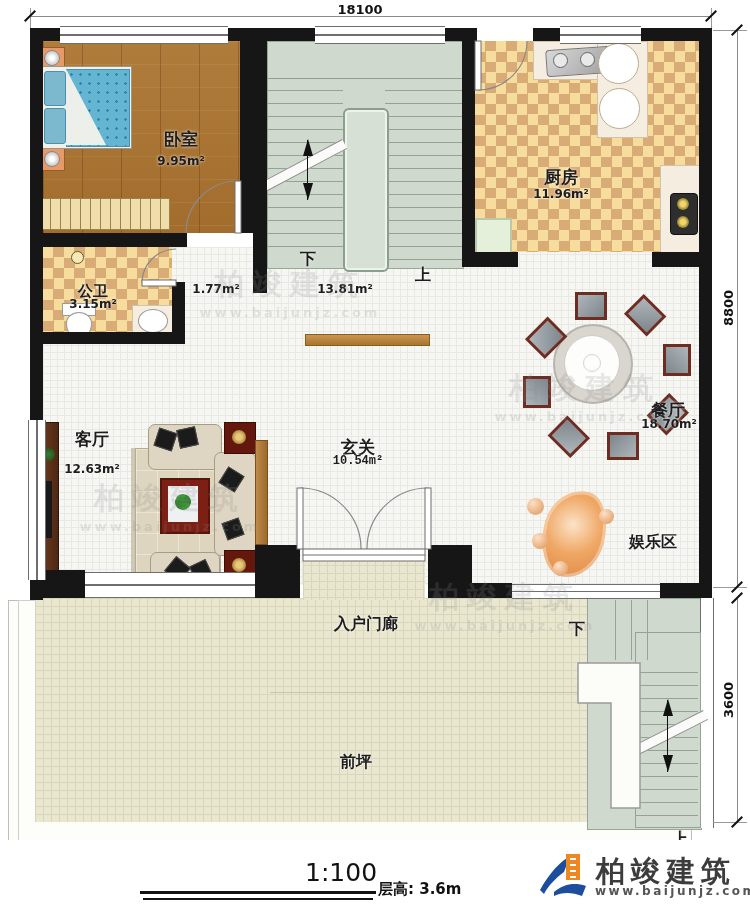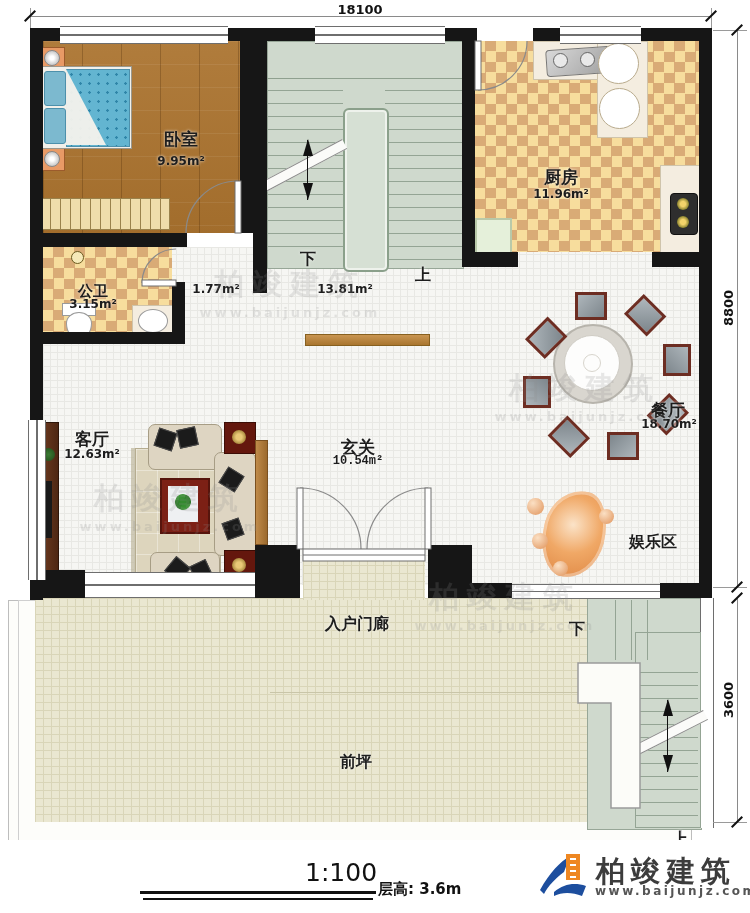--- a/index.html
+++ b/index.html
@@ -249,25 +249,25 @@
 
   <div class="abs lbl room" style="left:181px;top:139px;">卧室</div>
   <div class="abs lbl area" style="left:181px;top:161px;">9.95m²</div>
   <div class="abs lbl small-room" style="left:93px;top:291px;">公卫</div>
   <div class="abs lbl area" style="left:93px;top:304px;">3.15m²</div>
   <div class="abs lbl room" style="left:561px;top:177px;">厨房</div>
   <div class="abs lbl area" style="left:561px;top:194px;">11.96m²</div>
   <div class="abs lbl room" style="left:668px;top:410px;">餐厅</div>
   <div class="abs lbl area" style="left:669px;top:424px;">18.70m²</div>
   <div class="abs lbl room" style="left:92px;top:439px;">客厅</div>
-  <div class="abs lbl area" style="left:92px;top:454px;">12.63m²</div>
+  <div class="abs lbl area" style="left:92px;top:469px;">12.63m²</div>
   <div class="abs lbl room" style="left:358px;top:447px;">玄关</div>
   <div class="abs lbl area" style="left:358px;top:461px;font-family:Liberation Mono, monospace;">10.54m²</div>
   <div class="abs lbl room" style="left:653px;top:542px;font-size:16px;">娱乐区</div>
-  <div class="abs lbl room" style="left:357px;top:624px;font-size:16px;">入户门廊</div>
+  <div class="abs lbl room" style="left:366px;top:624px;font-size:16px;">入户门廊</div>
   <div class="abs lbl room" style="left:356px;top:762px;font-size:16px;">前坪</div>
   <div class="abs lbl room" style="left:308px;top:259px;font-size:16px;">下</div>
   <div class="abs lbl room" style="left:423px;top:275px;font-size:16px;">上</div>
   <div class="abs lbl area" style="left:216px;top:289px;">1.77m²</div>
   <div class="abs lbl area" style="left:345px;top:289px;">13.81m²</div>
   <div class="abs lbl room" style="left:577px;top:629px;font-size:16px;">下</div>
   <div class="abs lbl room" style="left:680px;top:839px;font-size:16px;">上</div>
 
   <div class="abs wm" style="left:290px;top:292px;">
     <div class="wm-brand">柏竣建筑</div>

